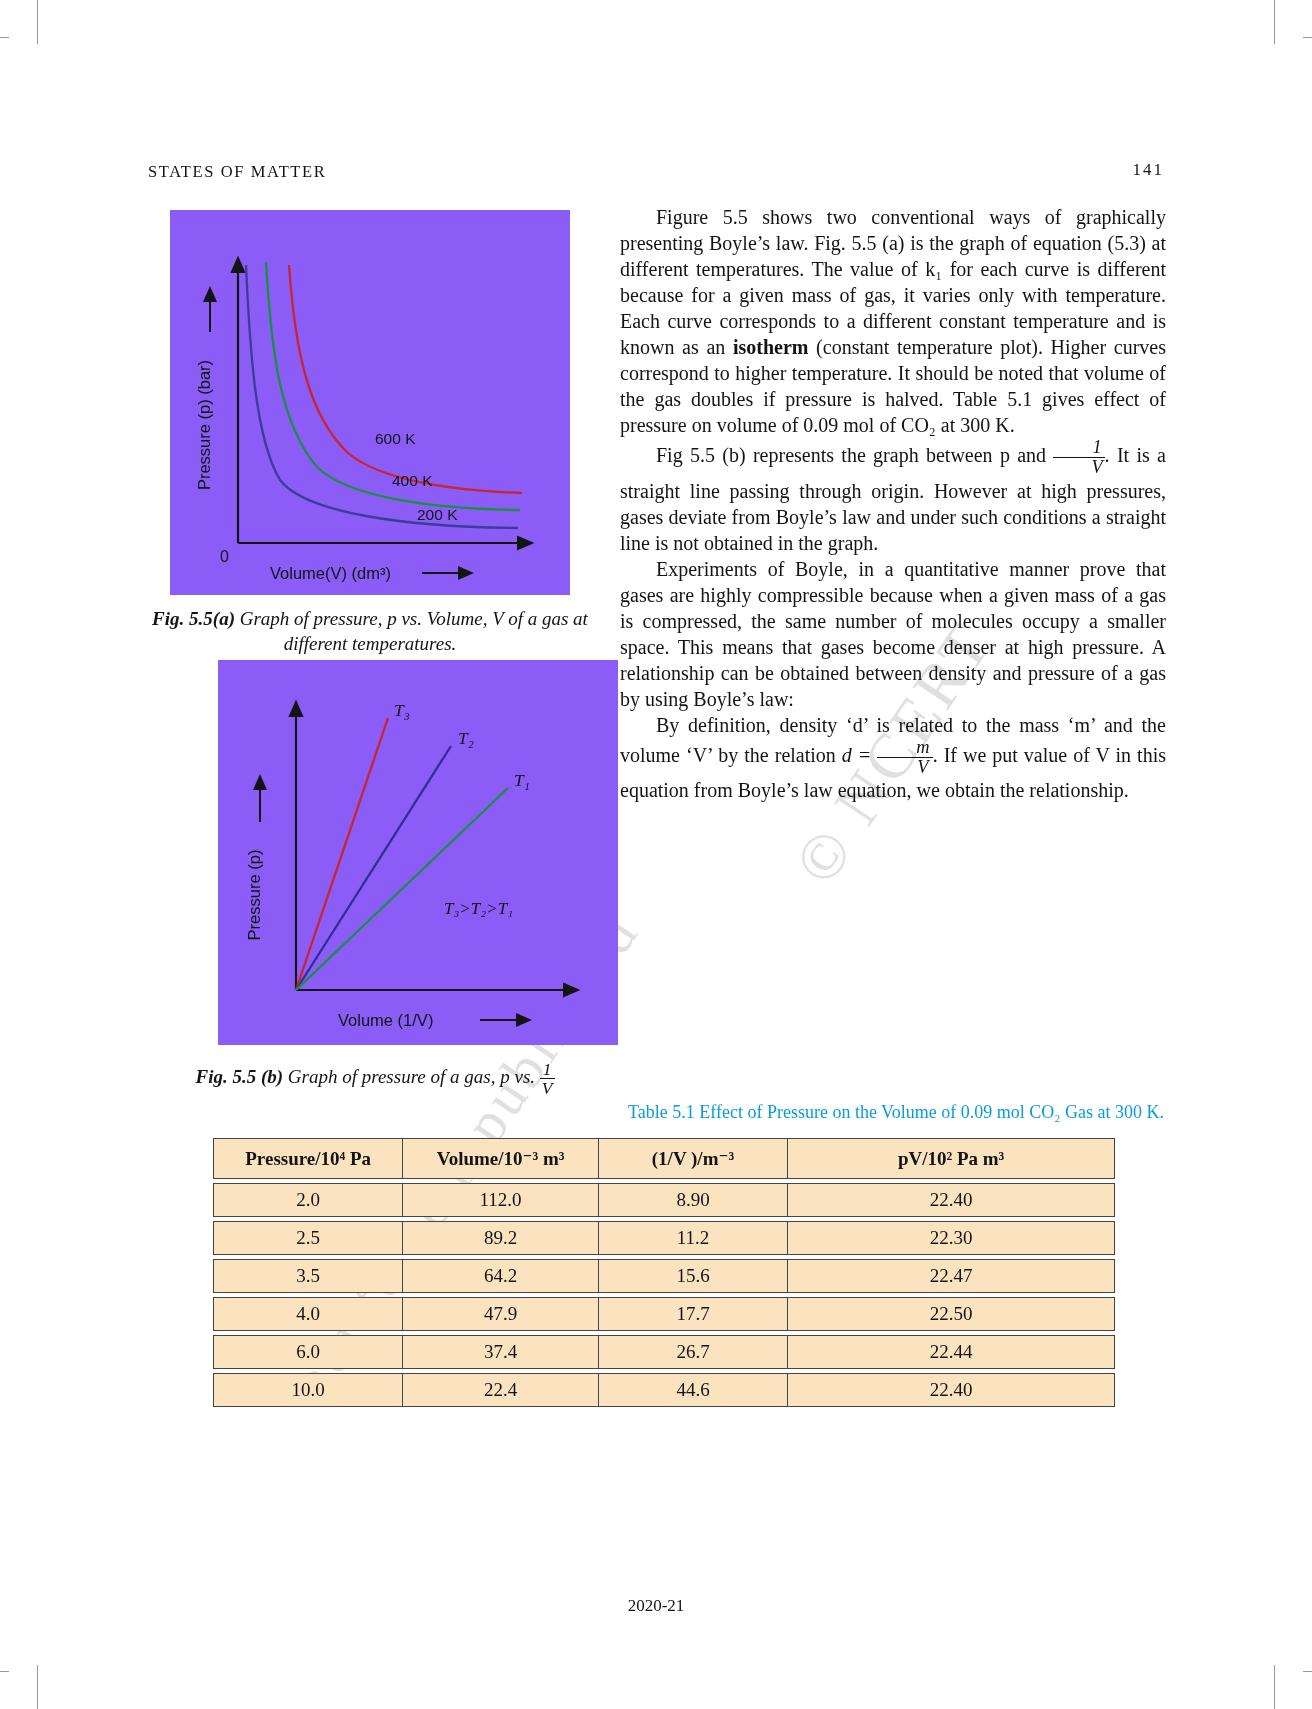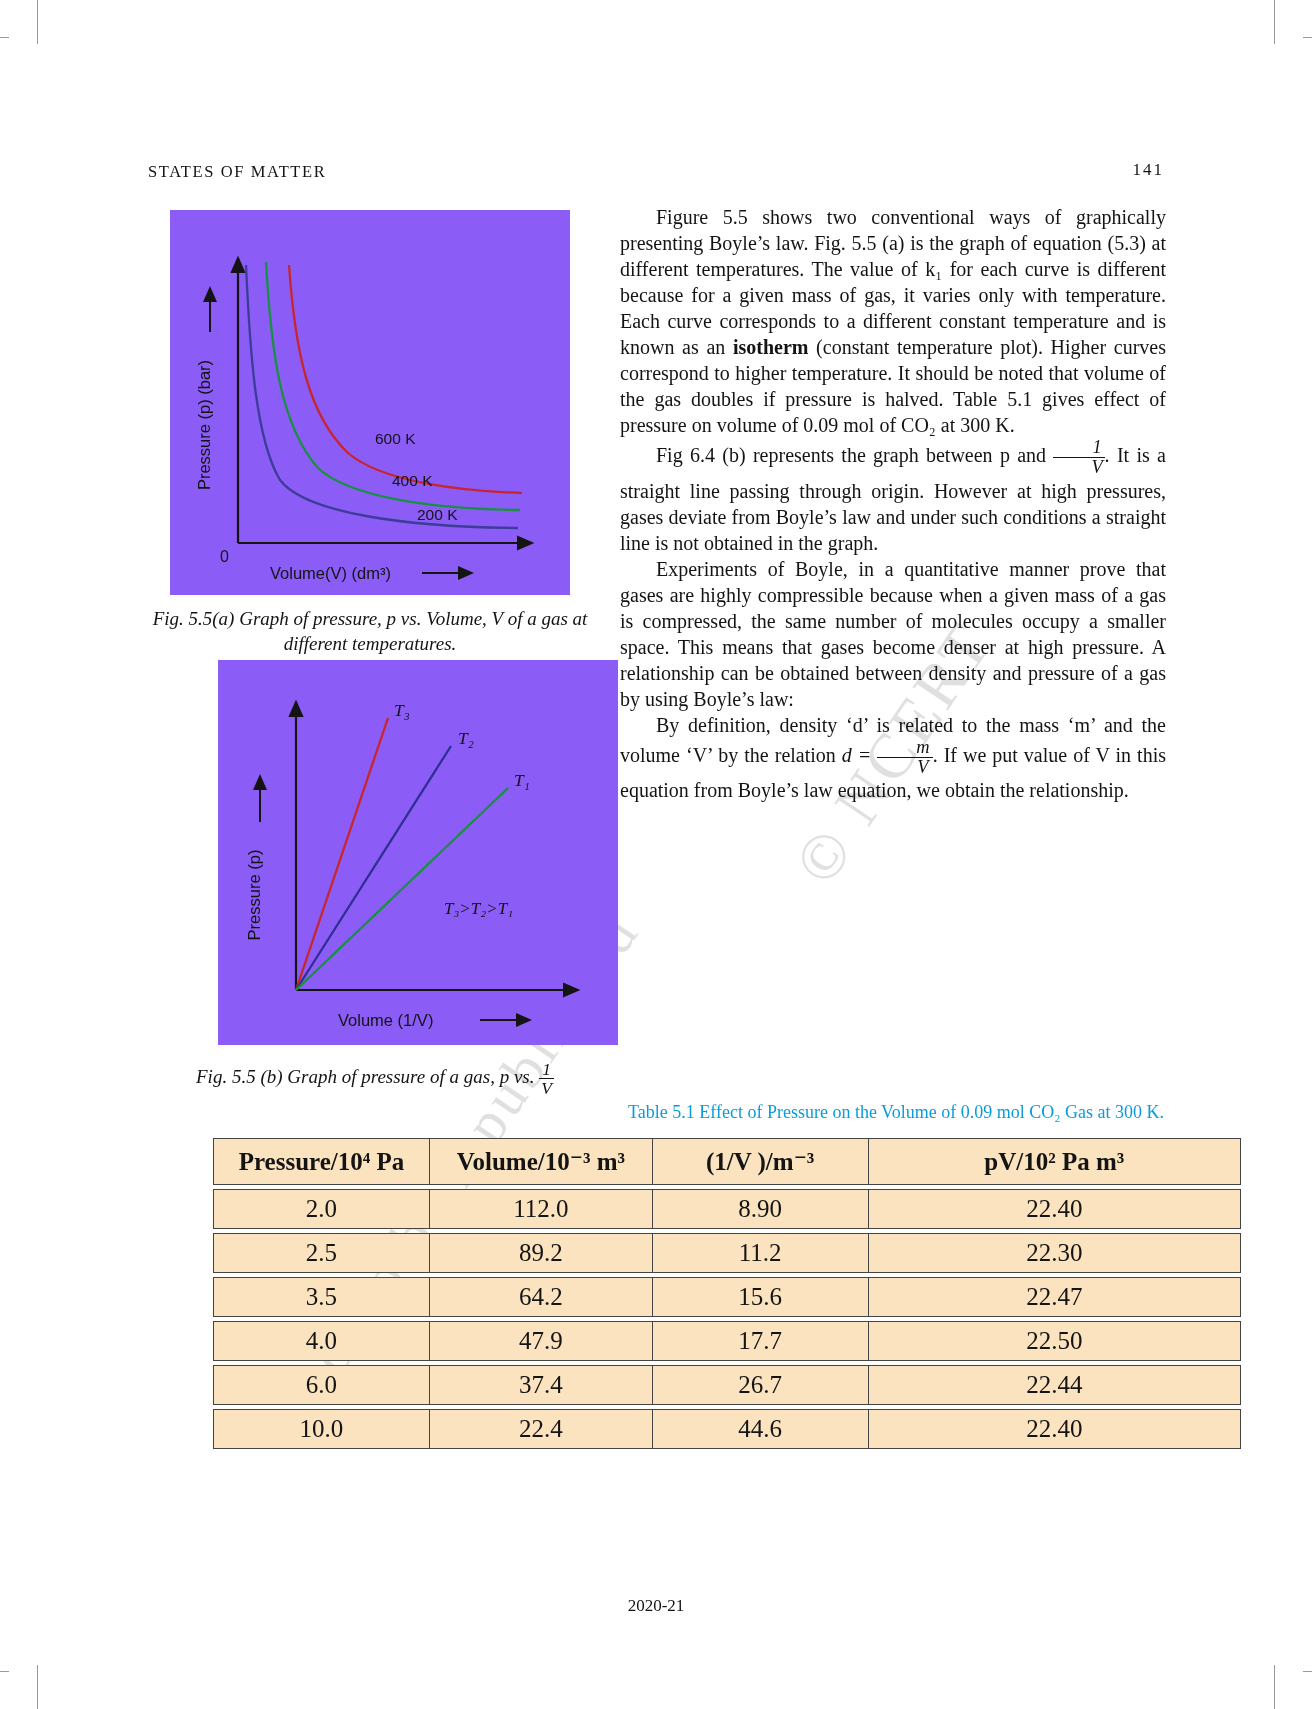--- a/index.html
+++ b/index.html
@@ -27,39 +27,39 @@
   #figA { left:170px; top:210px; width:400px; height:385px; }
   #figB { left:170px; top:660px; width:400px; height:385px;margin-left:48px; }
   svg text { font-family:"Liberation Sans","DejaVu Sans",sans-serif; fill:#141414; }
   svg text.tlabel { font-family:"Liberation Serif","DejaVu Serif",serif; font-style:italic; }
 
   .fig-caption {
     position:absolute; text-align:center; font-style:italic; font-size:19px; line-height:1.32;
   }
   #capA { left:140px; top:606px; width:460px; }
   #capB { left:135px; top:1060px; width:480px; }
-  .cap-label { font-weight:normal; }
+  .cap-label { font-weight:bold; }
 
   .right-col {
     position:absolute; left:620px; top:204px; width:546px;
     font-size:20px; line-height:26px; text-align:justify;
   }
   .right-col p { margin:0; text-indent:36px; }
 
   .frac { display:inline-block; vertical-align:middle; text-align:center; line-height:1.05; font-size:.92em; font-style:italic; }
   .frac .num { display:block; border-bottom:1.4px solid #141414; padding:0 3px; }
   .frac .den { display:block; }
 
   .table-title {
     position:absolute; left:148px; top:1102px; width:1016px; text-align:right;
     color:#0a9cd8; font-weight:normal; font-size:18px;
   }
   table.datatable {
-    position:absolute; left:213px; top:1134px; width:1028px;
-    border-collapse:separate; border-spacing:0 4px; font-size:25px;
+    position:absolute; left:213px; top:1134px; width:902px;
+    border-collapse:separate; border-spacing:0 4px; font-size:19px;
   }
   table.datatable th, table.datatable td {
     background:#fbe3c0; border:1.6px solid #444; border-left:none;
     text-align:center; padding:5px 8px;
   }
   table.datatable th:first-child, table.datatable td:first-child { border-left:1.6px solid #444; }
   table.datatable th { font-weight:bold; padding:8px 8px; }
 
   .footer { position:absolute; left:0; top:1596px; width:1312px; text-align:center; font-size:17px; }
 </style>
@@ -143,21 +143,21 @@
       </svg>
     </div>
     <div class="fig-caption" id="capB">
       <span class="cap-label">Fig. 5.5 (b)</span>
       <span>Graph of pressure of a gas, p vs.</span>
       <span class="frac"><span class="num">1</span><span class="den">V</span></span>
     </div>
 
     <div class="right-col">
       <p><span>Figure 5.5 shows two conventional ways of graphically presenting Boyle’s law. Fig. 5.5 (a) is the graph of equation (5.3) at different temperatures. The value of k₁ for each curve is different because for a given mass of gas, it varies only with temperature. Each curve corresponds to a different constant temperature and is known as an </span><b>isotherm</b><span> (constant temperature plot). Higher curves correspond to higher temperature. It should be noted that volume of the gas doubles if pressure is halved. Table 5.1 gives effect of pressure on volume of 0.09 mol of CO₂ at 300 K.</span></p>
-      <p><span>Fig 6.4 (b) represents the graph between p and </span><span class="frac"><span class="num">1</span><span class="den">V</span></span><span>. It is a straight line passing through origin. However at high pressures, gases deviate from Boyle’s law and under such conditions a straight line is not obtained in the graph.</span></p>
+      <p><span>Fig 5.5 (b) represents the graph between p and </span><span class="frac"><span class="num">1</span><span class="den">V</span></span><span>. It is a straight line passing through origin. However at high pressures, gases deviate from Boyle’s law and under such conditions a straight line is not obtained in the graph.</span></p>
       <p>Experiments of Boyle, in a quantitative manner prove that gases are highly compressible because when a given mass of a gas is compressed, the same number of molecules occupy a smaller space. This means that gases become denser at high pressure. A relationship can be obtained between density and pressure of a gas by using Boyle’s law:</p>
       <p><span>By definition, density ‘d’ is related to the mass ‘m’ and the volume ‘V’ by the relation </span><i>d = </i><span class="frac"><span class="num">m</span><span class="den">V</span></span><span>. If we put value of V in this equation from Boyle’s law equation, we obtain the relationship.</span></p>
     </div>
 
     <div class="table-title">Table 5.1 Effect of Pressure on the Volume of 0.09 mol CO₂ Gas at 300 K.</div>
     <table class="datatable">
       <colgroup>
         <col style="width:187px">
           <col style="width:192px">
           <col style="width:186px">

